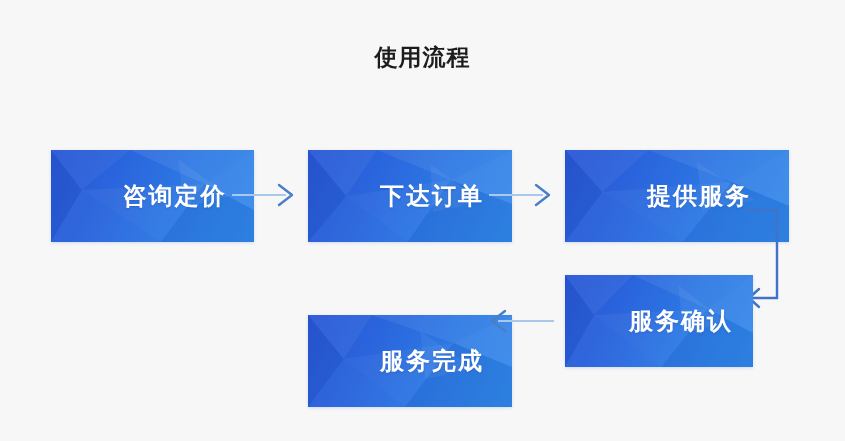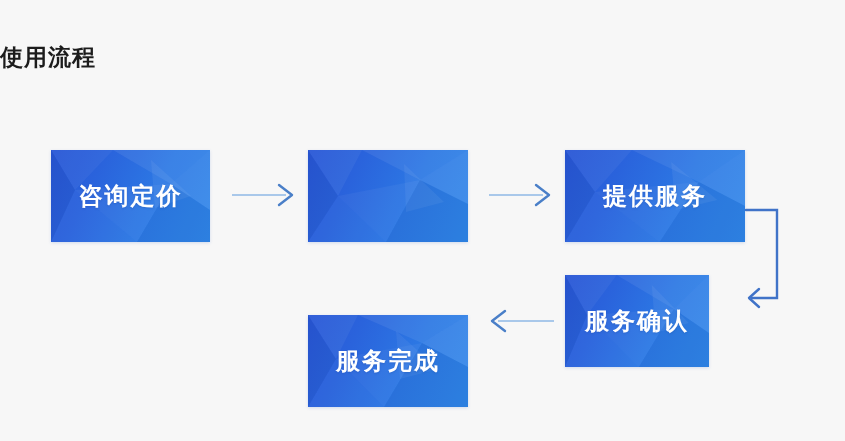--- a/index.html
+++ b/index.html
@@ -17,35 +17,36 @@
     position: relative;
     width: 845px;
     height: 441px;
     background: #f7f7f7;
   }
   #diagram-title {
     position: absolute;
     left: 0;
     top: 41px;
     width: 845px;
-    text-align: left;
+    text-align: center;
     font-size: 23px;
     font-weight: bold;
     color: #1c1c1c;
     letter-spacing: 1px;
     line-height: 32px;
   }
   .node {
     position: absolute;
     display: flex;
     align-items: center;
     justify-content: center;
     overflow: hidden;
     background: linear-gradient(115deg, #2957d6 0%, #2a63dc 28%, #2c78e4 62%, #2f86e9 100%);
     box-shadow: 0 1px 3px rgba(40, 90, 190, 0.18);
+    padding-left: 44px;
   }
   .node .facets {
     position: absolute;
     left: 0;
     top: 0;
     width: 100%;
     height: 100%;
     pointer-events: none;
   }
   .node .node-label {
@@ -95,20 +96,21 @@
     <svg class="facets" viewBox="0 0 160 92" preserveAspectRatio="none">
       <polygon points="0,0 54,0 30,46" fill="#ffffff" opacity="0.05"></polygon>
       <polygon points="54,0 160,0 112,30" fill="#ffffff" opacity="0.07"></polygon>
       <polygon points="0,0 30,46 0,92" fill="#000022" opacity="0.05"></polygon>
       <polygon points="30,46 112,30 78,92" fill="#ffffff" opacity="0.045"></polygon>
       <polygon points="112,30 160,0 160,54" fill="#ffffff" opacity="0.095"></polygon>
       <polygon points="30,46 78,92 0,92" fill="#ffffff" opacity="0.028"></polygon>
       <polygon points="78,92 112,30 160,54 160,92" fill="#000022" opacity="0.042"></polygon>
       <polygon points="96,14 136,52 98,62" fill="#ffffff" opacity="0.055"></polygon>
     </svg>
+    <span class="node-label">下达订单</span>
   </div>
 
   <svg class="arrow" style="left:489px; top:182px; width:68px; height:26px;" viewBox="0 0 68 26">
     <line x1="0" y1="13" x2="54" y2="13" stroke="#a9c8ea" stroke-width="2.2"></line>
     <polyline points="47,3 60,13 47,23" fill="none" stroke="#4a7fc8" stroke-width="2.4" stroke-linecap="round" stroke-linejoin="round"></polyline>
   </svg>
 
   <div class="node" style="left:565px; top:150px; width:180px; height:92px;">
     <svg class="facets" viewBox="0 0 156 92" preserveAspectRatio="none">
       <polygon points="0,0 58,0 26,42" fill="#ffffff" opacity="0.048"></polygon>

